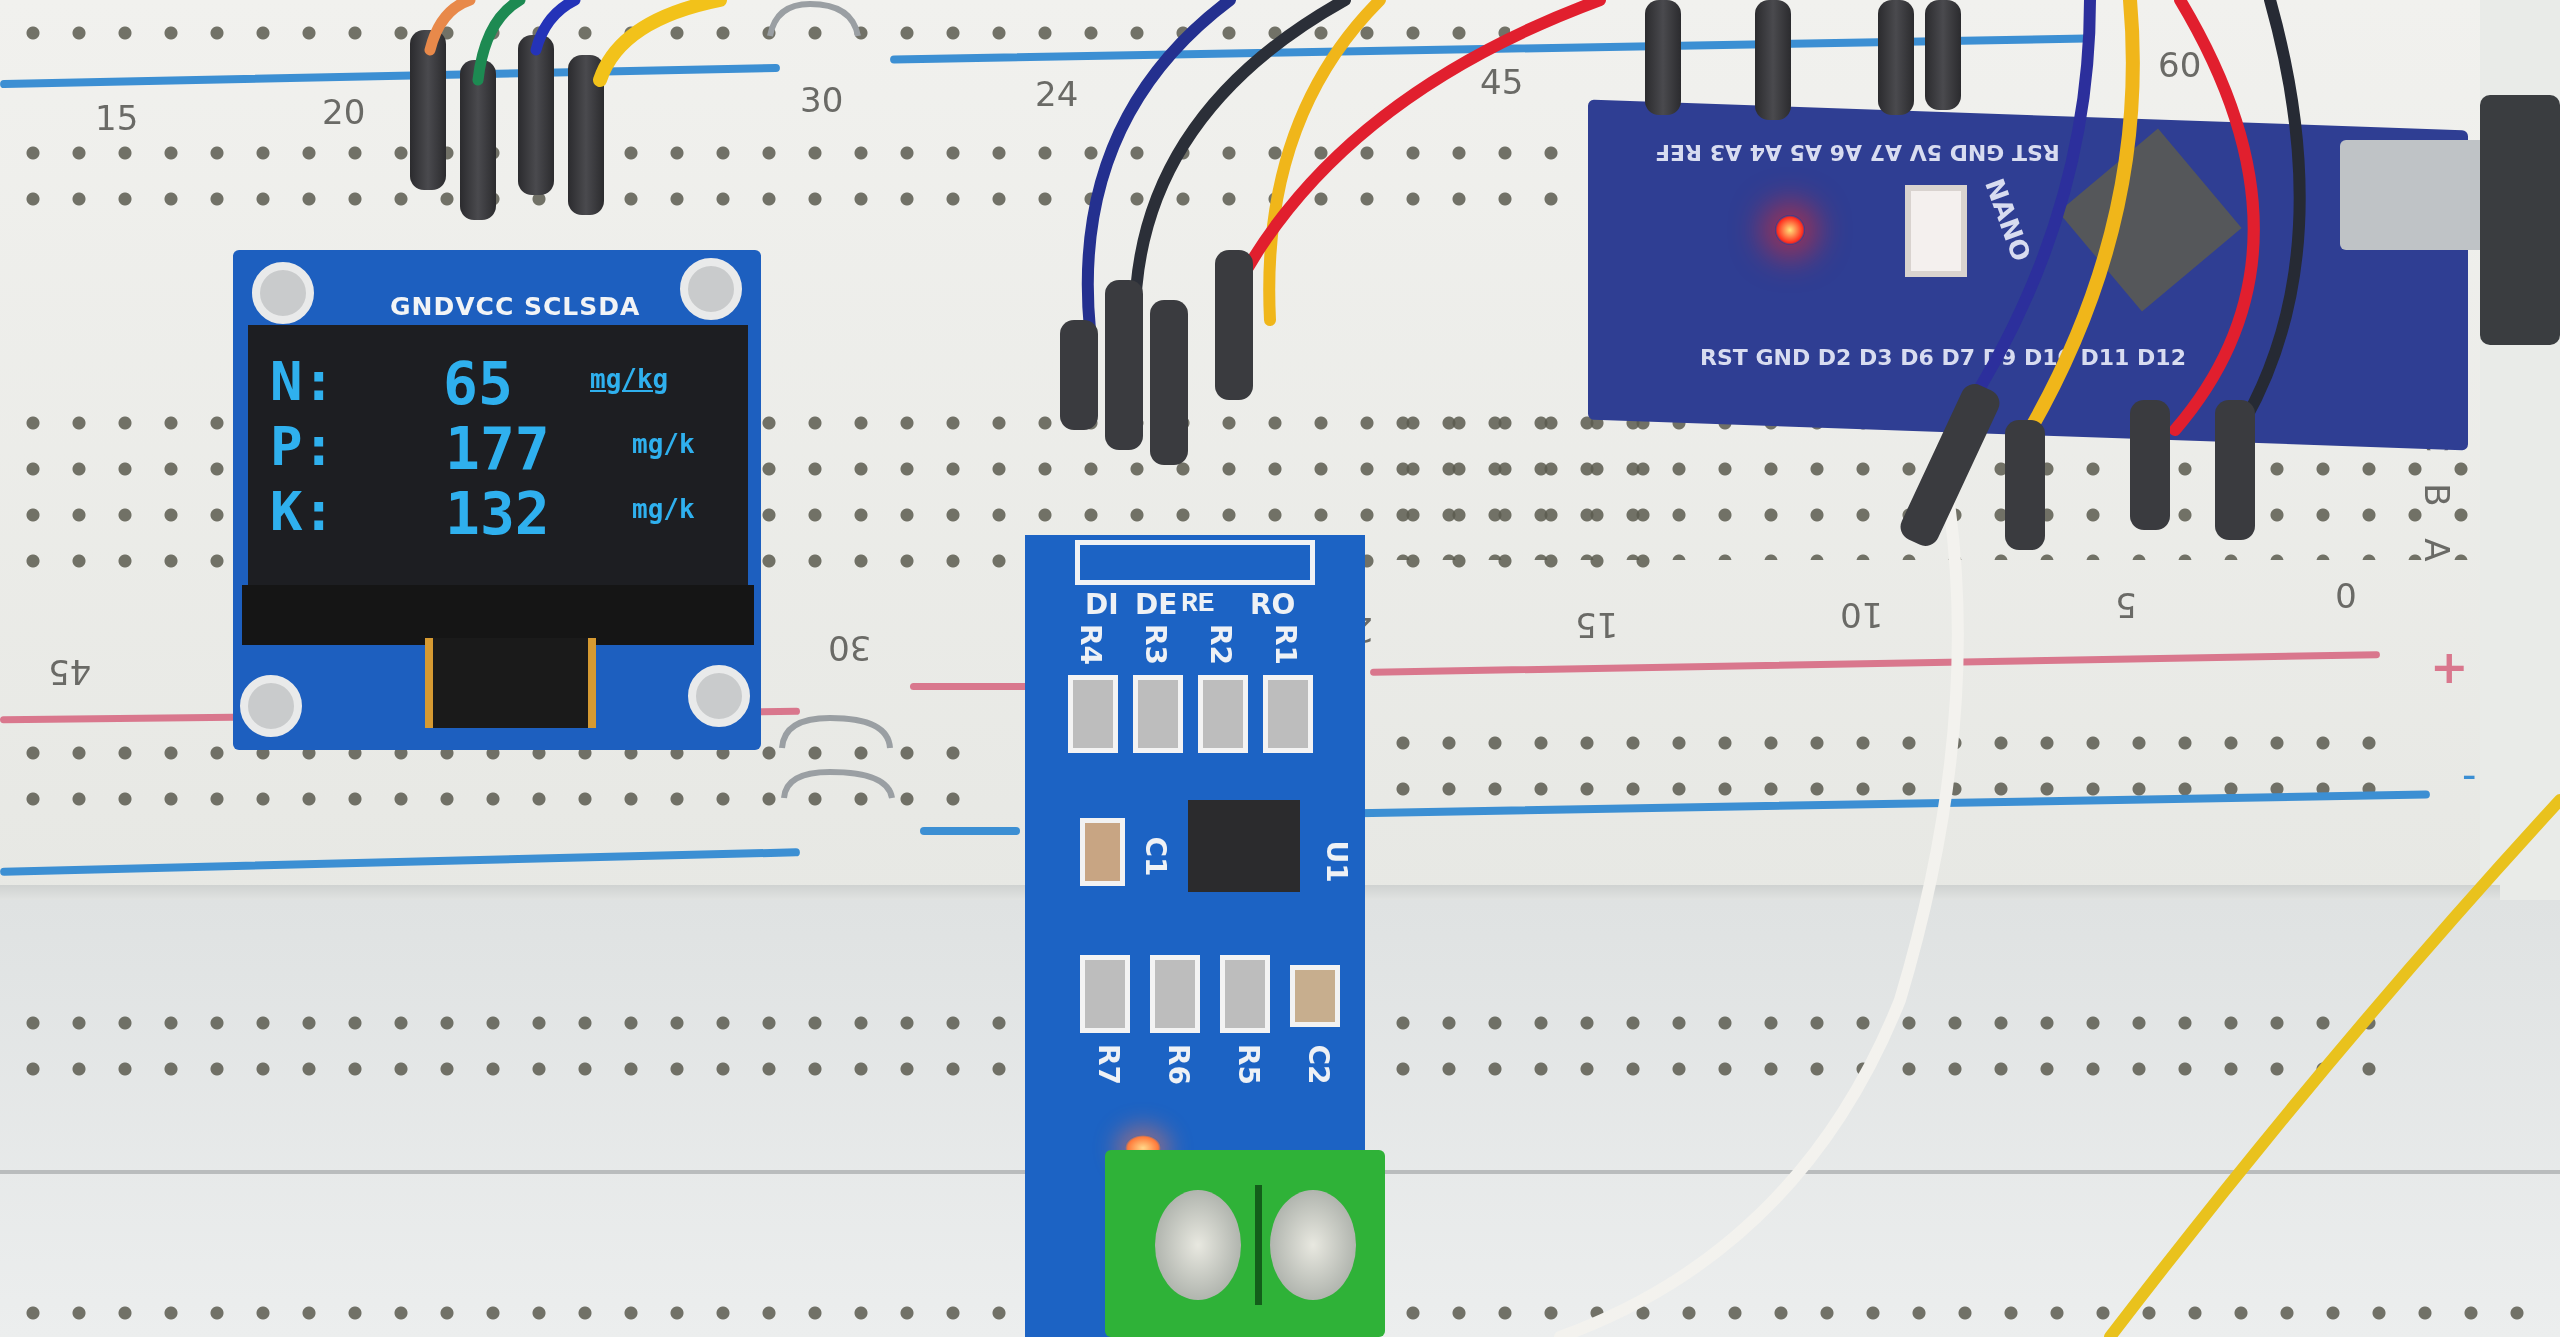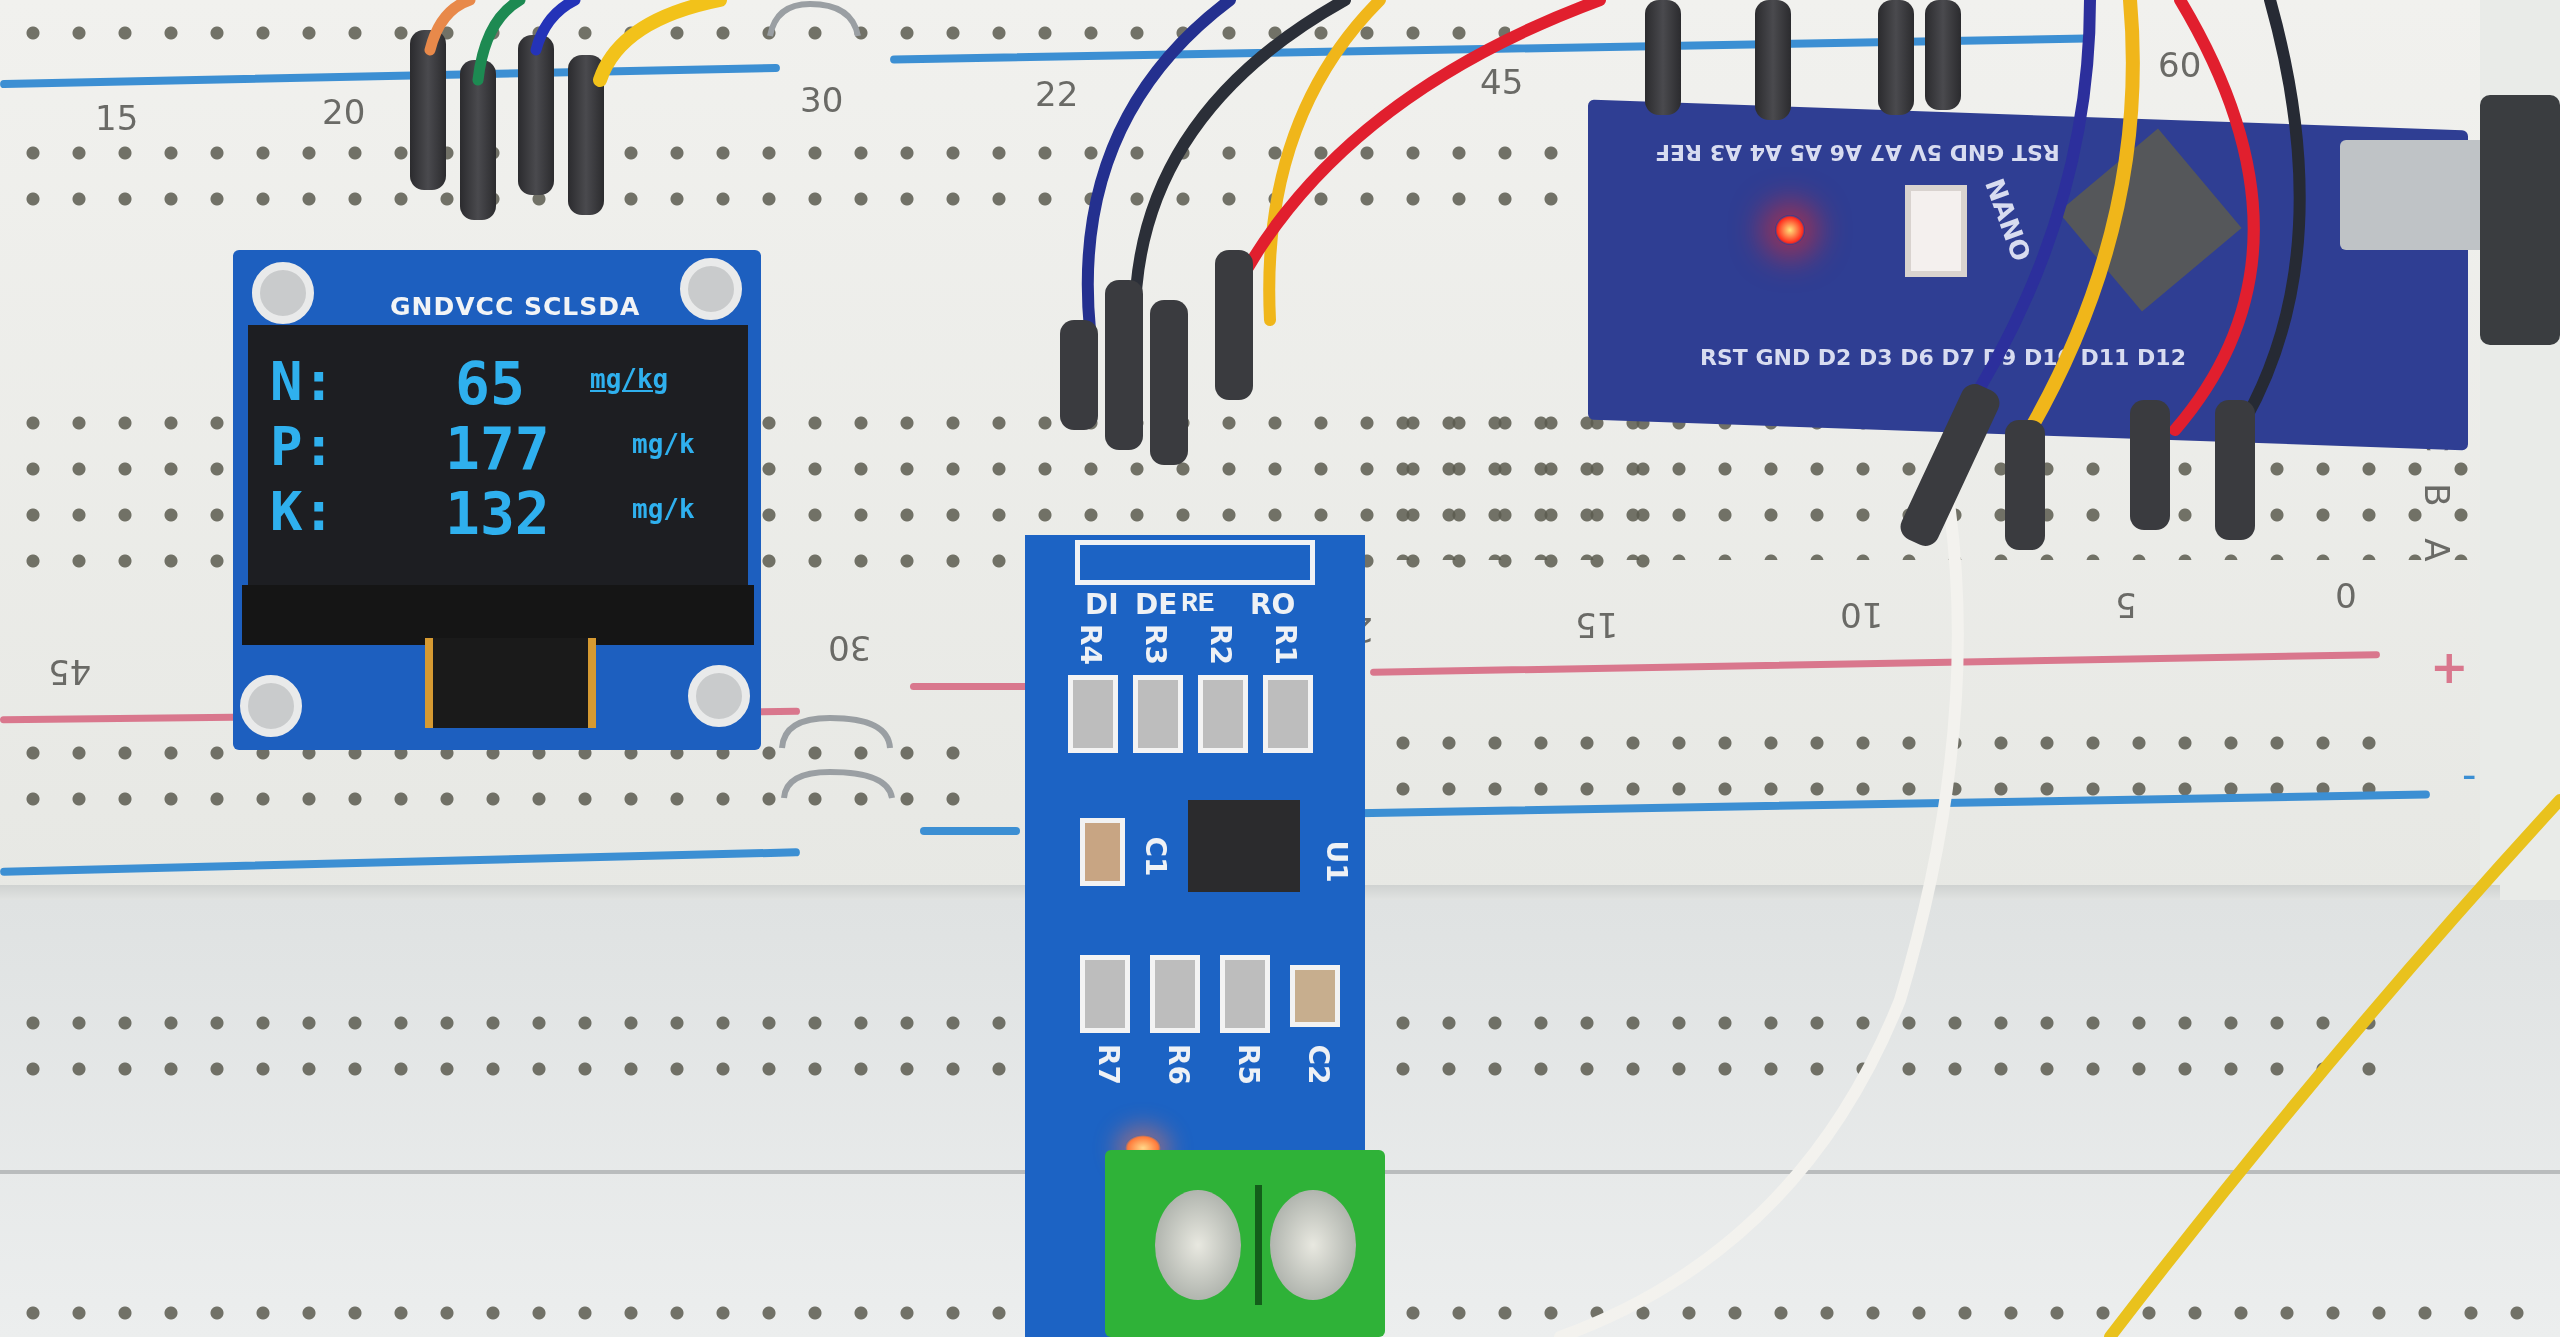--- a/index.html
+++ b/index.html
@@ -18,21 +18,21 @@
   
   .oled-pcb { left:233px; top:250px; width:528px; height:500px; background:#1d5fbf; border-radius:6px; }
   .oled-hole { width:62px; height:62px; border-radius:50%; background:#c9cbcc; border:8px solid #e9eaea; box-sizing:border-box; }
   .oled-pinlabel { color:#f2f4f6; font-weight:bold; font-size:25px; letter-spacing:1px; }
   .oled-screen { left:248px; top:325px; width:500px; height:290px; background:#1d1e22; }
   .oled-glass { left:242px; top:585px; width:512px; height:60px; background:#151515; }
   .oled-ribbon { left:425px; top:638px; width:155px; height:90px; background:#1a1a1a; border-left:8px solid #d69a32; border-right:8px solid #d69a32; }
   .oled-text { color:#2fb0ee; font-family:"DejaVu Sans Mono", monospace; font-weight:bold; }
   .row { position:absolute; left:270px; width:470px; height:60px; }
   .lbl { position:absolute; left:0; font-size:54px; }
-  .val { position:absolute; left:185px; font-size:58px; }
+  .val { position:absolute; left:173px; font-size:58px; }
   .unit { position:absolute; left:335px; font-size:26px; }
   
   .rs-pcb { left:1025px; top:535px; width:340px; height:802px; background:#1c63c4; }
   .rs-label { color:#eef1f5; font-weight:bold; font-size:28px; }
   .rs-res { width:50px; height:78px; background:#bdbdbd; border:5px solid #f3f3f3; box-sizing:border-box; }
   .rs-chip { left:1188px; top:800px; width:112px; height:92px; background:#2b2b2d; }
   .rs-term { left:1105px; top:1150px; width:280px; height:187px; background:#2fb238; border-radius:6px; }
   .screw { width:86px; height:110px; border-radius:50%; background:radial-gradient(#e8e8e0,#9aa09a); top:1190px; }
   
   .nano { left:1588px; top:115px; width:880px; height:320px; background:#2f3e93; transform:skewY(2deg); border-radius:6px; }
@@ -69,21 +69,21 @@
 <div class="abs rail-red" style="left:1370px;top:660px;width:1010px;transform:rotate(-1deg);"></div>
 <div class="abs rail-blue" style="left:0;top:858px;width:800px;transform:rotate(-1.4deg);"></div>
 <div class="abs rail-blue" style="left:920px;top:827px;width:100px;"></div>
 <div class="abs rail-blue" style="left:1340px;top:800px;width:1090px;transform:rotate(-1deg);"></div>
 <div class="abs" style="left:2430px;top:640px;color:#d9778d;font-size:46px;font-weight:bold;">+</div>
 <div class="abs" style="left:2462px;top:752px;color:#3c8fd3;font-size:40px;">-</div>
 
 <div class="abs num" style="left:95px;top:98px;">15</div>
 <div class="abs num" style="left:322px;top:92px;">20</div>
 <div class="abs num" style="left:800px;top:80px;">30</div>
-<div class="abs num" style="left:1035px;top:74px;">22</div>
+<div class="abs num" style="left:1035px;top:74px;">24</div>
 <div class="abs num" style="left:1480px;top:62px;">45</div>
 <div class="abs num" style="left:2150px;top:45px;margin-left:8px;">60</div>
 <div class="abs num flip" style="left:48px;top:652px;">45</div>
 <div class="abs num flip" style="left:828px;top:628px;">30</div>
 <div class="abs num flip" style="left:1330px;top:610px;">20</div>
 <div class="abs num flip" style="left:1575px;top:605px;">15</div>
 <div class="abs num flip" style="left:1840px;top:595px;">10</div>
 <div class="abs num flip" style="left:2115px;top:585px;">5</div>
 <div class="abs num flip" style="left:2335px;top:575px;">0</div>
 <div class="abs num" style="left:2425px;top:420px;transform:rotate(90deg);">C</div>

